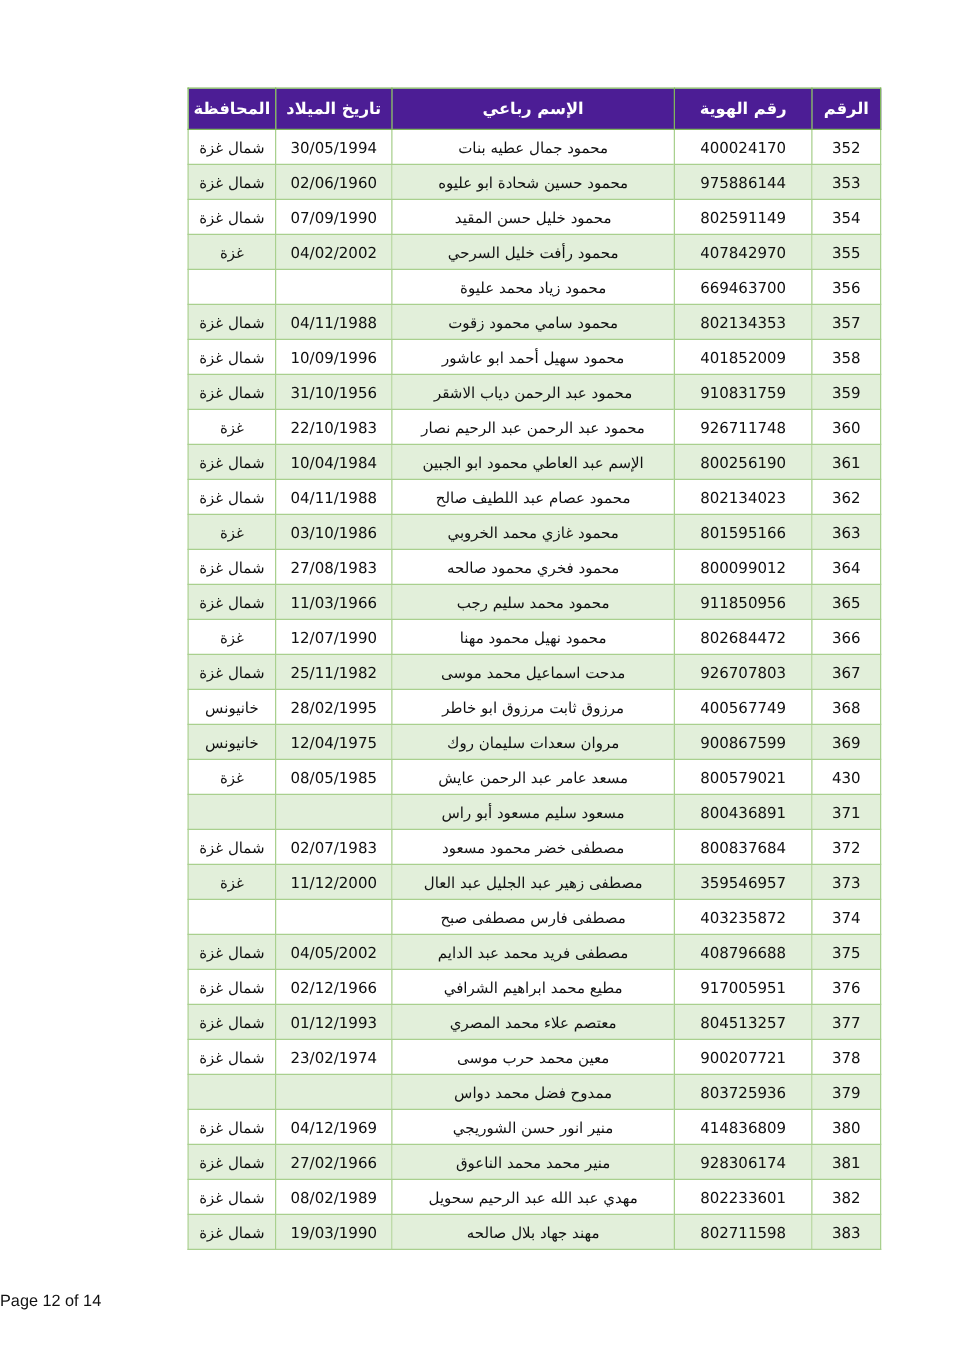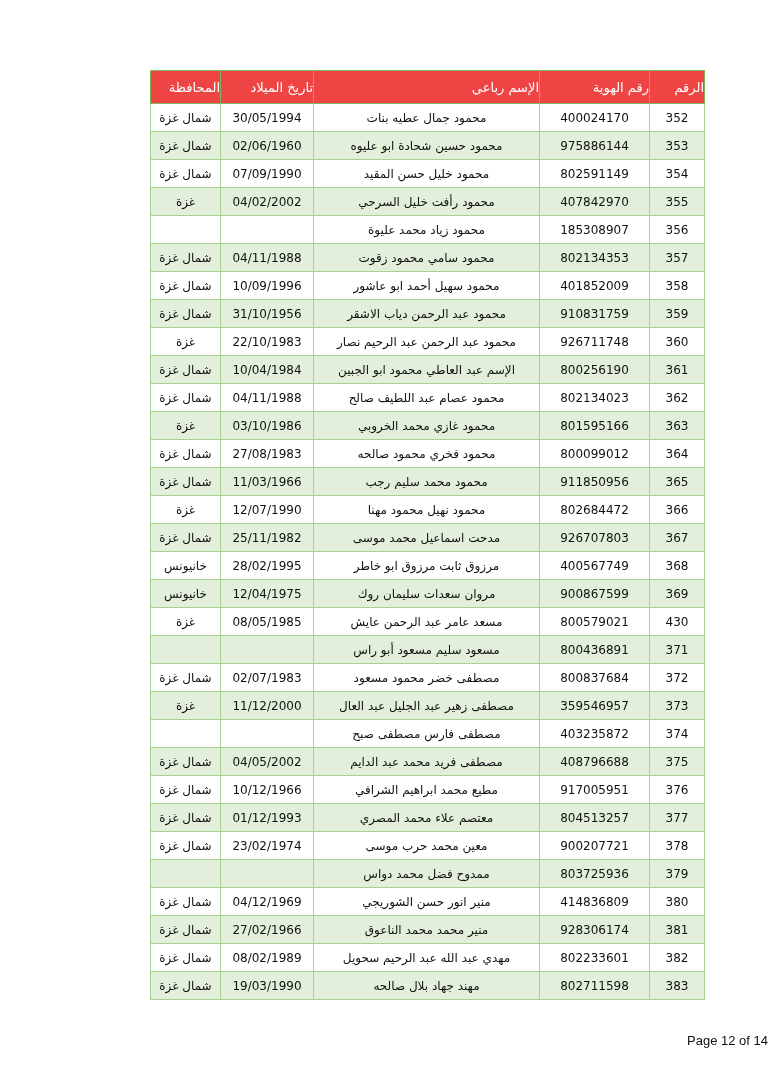--- a/index.html
+++ b/index.html
@@ -24,48 +24,48 @@
     border-collapse: collapse;
     table-layout: fixed;
     direction: rtl;
   }
   table.roster col.c-num  { width: 55px; }
   table.roster col.c-id   { width: 110px; }
   table.roster col.c-name { width: 226px; }
   table.roster col.c-dob  { width: 93px; }
   table.roster col.c-gov  { width: 70px; }
   table.roster th {
-    background: #ef4444;
+    background: #4c1d95;
     color: #ffffff;
-    font-weight: normal;
+    font-weight: bold;
     font-size: 13px;
     height: 33px;
     border: 1px solid #7fb65c;
-    text-align: right;
+    text-align: center;
     vertical-align: middle;
   }
   table.roster td {
     border: 1px solid #A9D08E;
     background: #ffffff;
     color: #111111;
     font-size: 12px;
     height: 28px;
     text-align: center;
     vertical-align: middle;
     white-space: nowrap;
     overflow: hidden;
     padding: 0 3px;
   }
   table.roster tr.banded td { background: #E2EFDA; }
   .page-footer {
     position: absolute;
     top: 1033px;
     left: 0;
     width: 768px;
-    text-align: right;
+    text-align: left;
     font-family: "Liberation Sans", sans-serif;
     font-size: 13px;
     color: #111111;
     direction: ltr;
   }
 </style>
 </head>
 <body>
 
 <div class="page">
@@ -111,21 +111,21 @@
         </tr>
         <tr class="banded">
           <td>355</td>
           <td>407842970</td>
           <td>محمود رأفت خليل السرحي</td>
           <td>04/02/2002</td>
           <td>غزة</td>
         </tr>
         <tr>
           <td>356</td>
-          <td>185308907</td>
+          <td>669463700</td>
           <td>محمود زياد محمد عليوة</td>
           <td></td>
           <td></td>
         </tr>
         <tr class="banded">
           <td>357</td>
           <td>802134353</td>
           <td>محمود سامي محمود زقوت</td>
           <td>04/11/1988</td>
           <td>شمال غزة</td>
@@ -253,21 +253,21 @@
           <td>375</td>
           <td>408796688</td>
           <td>مصطفى فريد محمد عبد الدايم</td>
           <td>04/05/2002</td>
           <td>شمال غزة</td>
         </tr>
         <tr>
           <td>376</td>
           <td>917005951</td>
           <td>مطيع محمد ابراهيم الشرافي</td>
-          <td>10/12/1966</td>
+          <td>02/12/1966</td>
           <td>شمال غزة</td>
         </tr>
         <tr class="banded">
           <td>377</td>
           <td>804513257</td>
           <td>معتصم علاء محمد المصري</td>
           <td>01/12/1993</td>
           <td>شمال غزة</td>
         </tr>
         <tr>

